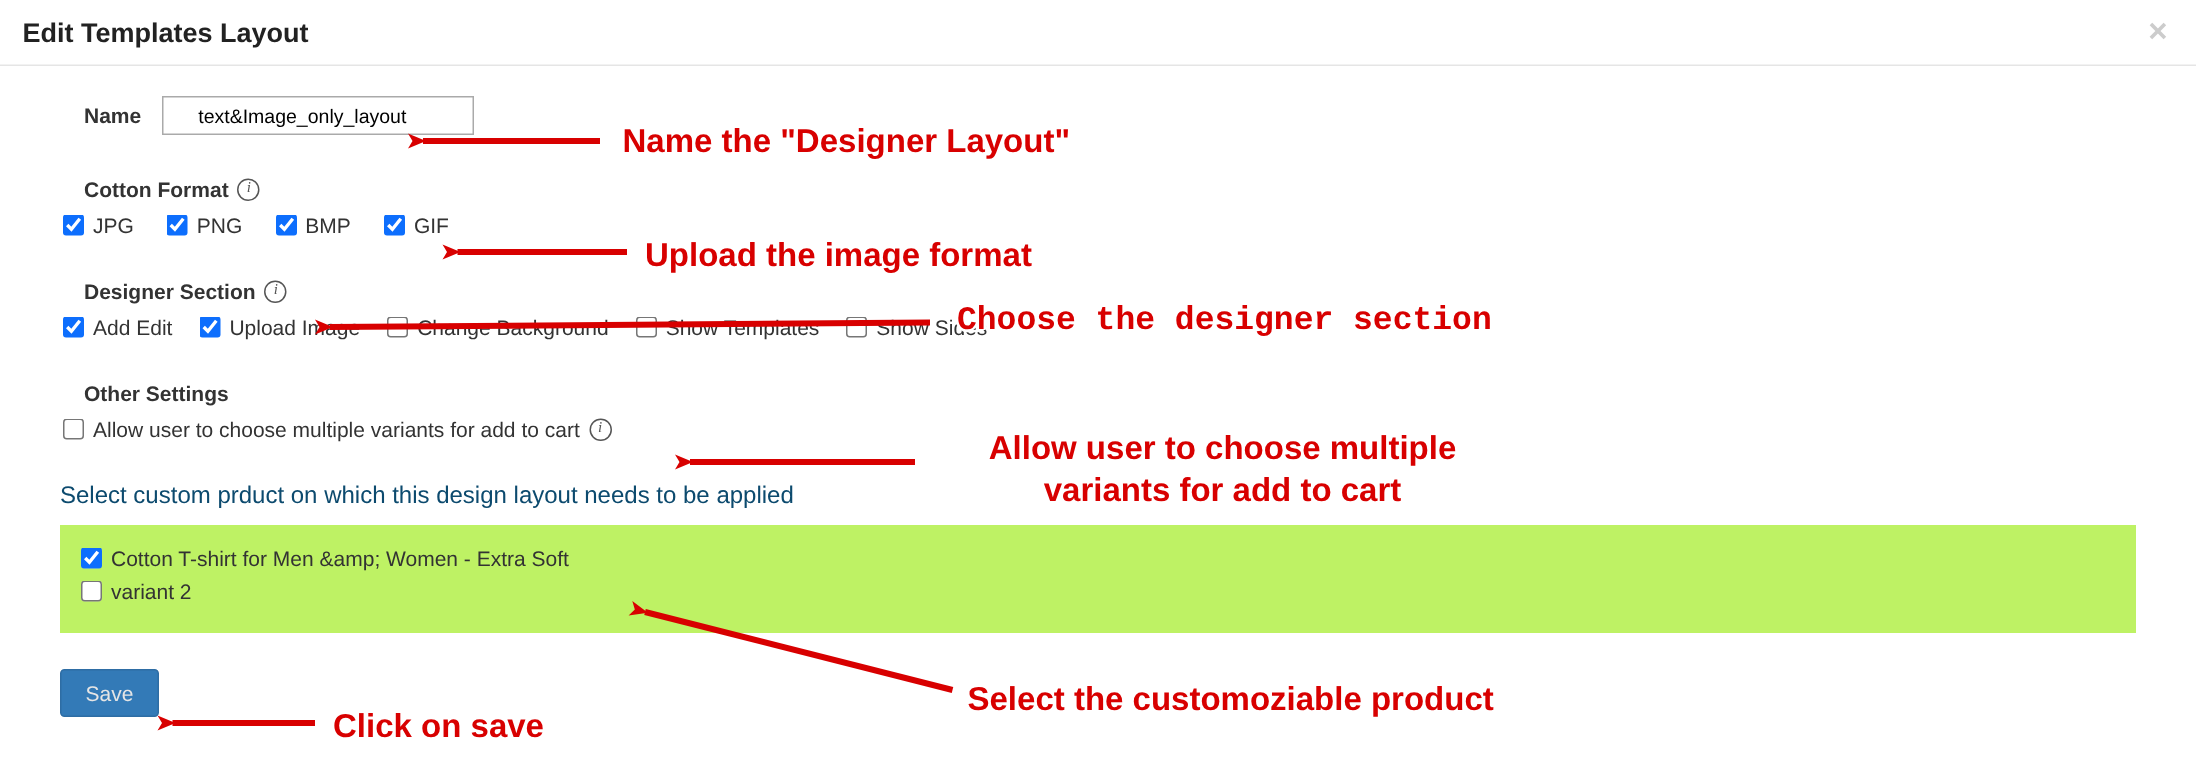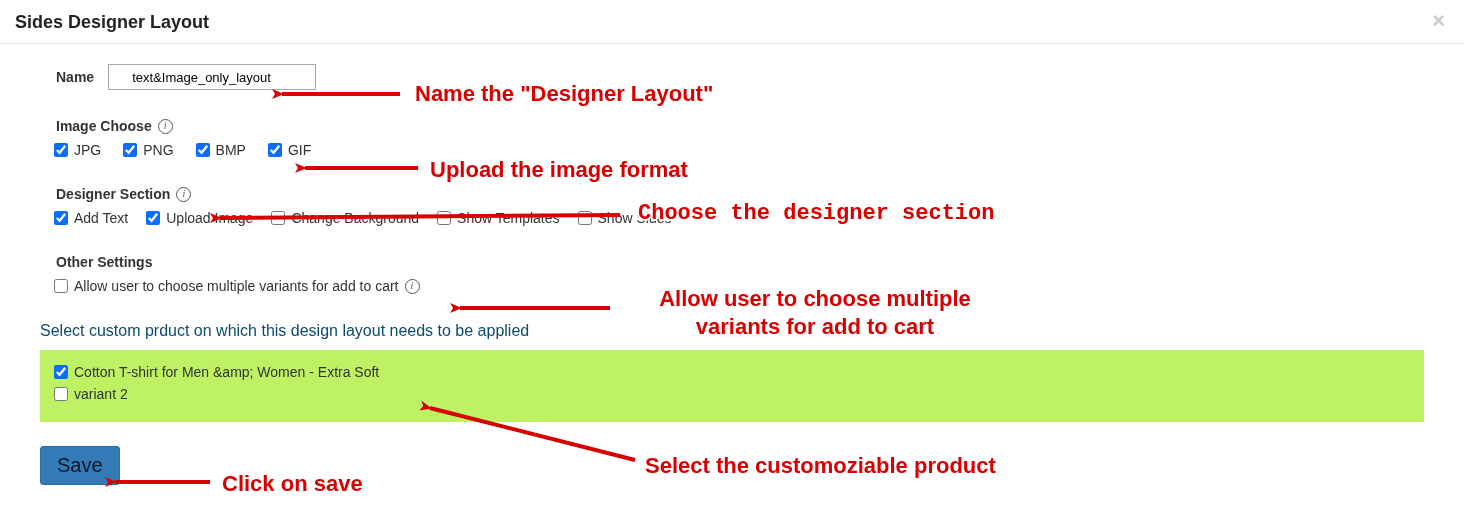--- a/index.html
+++ b/index.html
@@ -79,21 +79,21 @@
     font-style: italic;
     font-family: Georgia, serif;
     color: #555;
     line-height: 1;
   }
   .checkbox-row {
     display: flex;
     align-items: center;
     gap: 22px;
     flex-wrap: wrap;
-    margin-left: 14px;
+    margin-left: 2px;
   }
   .checkbox-row.tight { gap: 18px; }
   .chk {
     display: flex;
     align-items: center;
     gap: 6px;
     font-size: 14px;
     color: #333;
   }
   input[type="checkbox"] {
@@ -111,25 +111,25 @@
     background: #bef264;
     padding: 14px 14px;
     margin-bottom: 24px;
   }
   .product-box .chk {
     margin-bottom: 6px;
     font-size: 14px;
   }
   .save-btn {
     background: #337ab7;
-    color: #0f172a;
+    color: #e5e5e5;
     border: 1px solid #2e6da4;
     border-radius: 3px;
     padding: 7px 16px;
-    font-size: 20px;
+    font-size: 14px;
     cursor: pointer;
   }
 
   
   .annot {
     position: absolute;
     font-family: Arial, Helvetica, sans-serif;
     font-weight: 900;
     font-size: 22px;
     color: #d80000;
@@ -151,36 +151,36 @@
     height: 519px;
     pointer-events: none;
   }
 </style>
 </head>
 <body>
 
 <div class="modal">
 
   <div class="modal-header">
-    <div class="modal-title">Sides Designer Layout</div>
+    <div class="modal-title">Edit Templates Layout</div>
     <div class="close-x">×</div>
   </div>
 
   <div class="modal-body">
 
     
     <div class="row name-row">
       <span class="label">Name</span>
       <input type="text" value="text&amp;Image_only_layout" style="">
     </div>
 
     
     <div class="row">
       <div class="section-header">
-        <span class="label">Image Choose</span>
+        <span class="label">Cotton Format</span>
         <span class="info-icon">i</span>
       </div>
       <div class="checkbox-row">
         <label class="chk">
           <input type="checkbox" checked="" style="">
           <span>JPG</span>
         </label>
         <label class="chk">
           <input type="checkbox" checked="" style="">
           <span>PNG</span>
@@ -198,21 +198,21 @@
 
     
     <div class="row">
       <div class="section-header">
         <span class="label">Designer Section</span>
         <span class="info-icon">i</span>
       </div>
       <div class="checkbox-row tight">
         <label class="chk">
           <input type="checkbox" checked="" style="">
-          <span>Add Text</span>
+          <span>Add Edit</span>
         </label>
         <label class="chk">
           <input type="checkbox" checked="" style="">
           <span>Upload Image</span>
         </label>
         <label class="chk">
           <input type="checkbox" style="">
           <span>Change Background</span>
         </label>
         <label class="chk">

